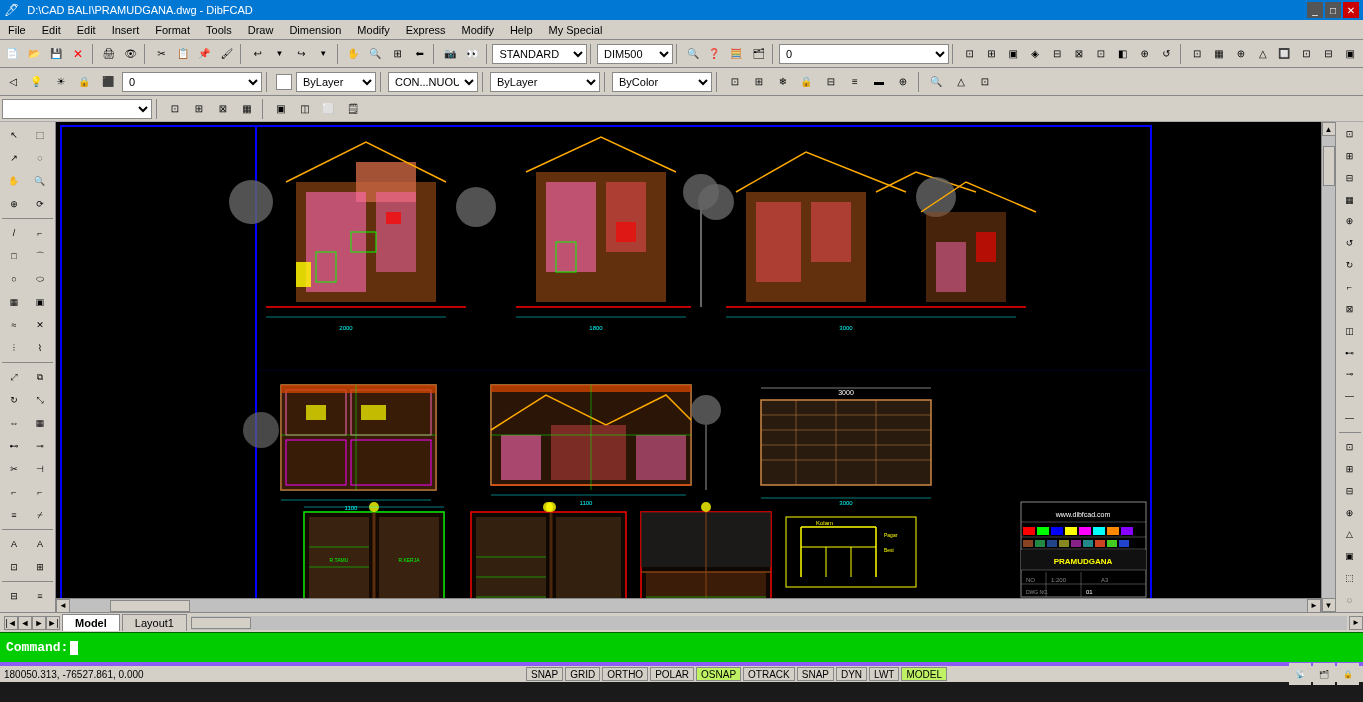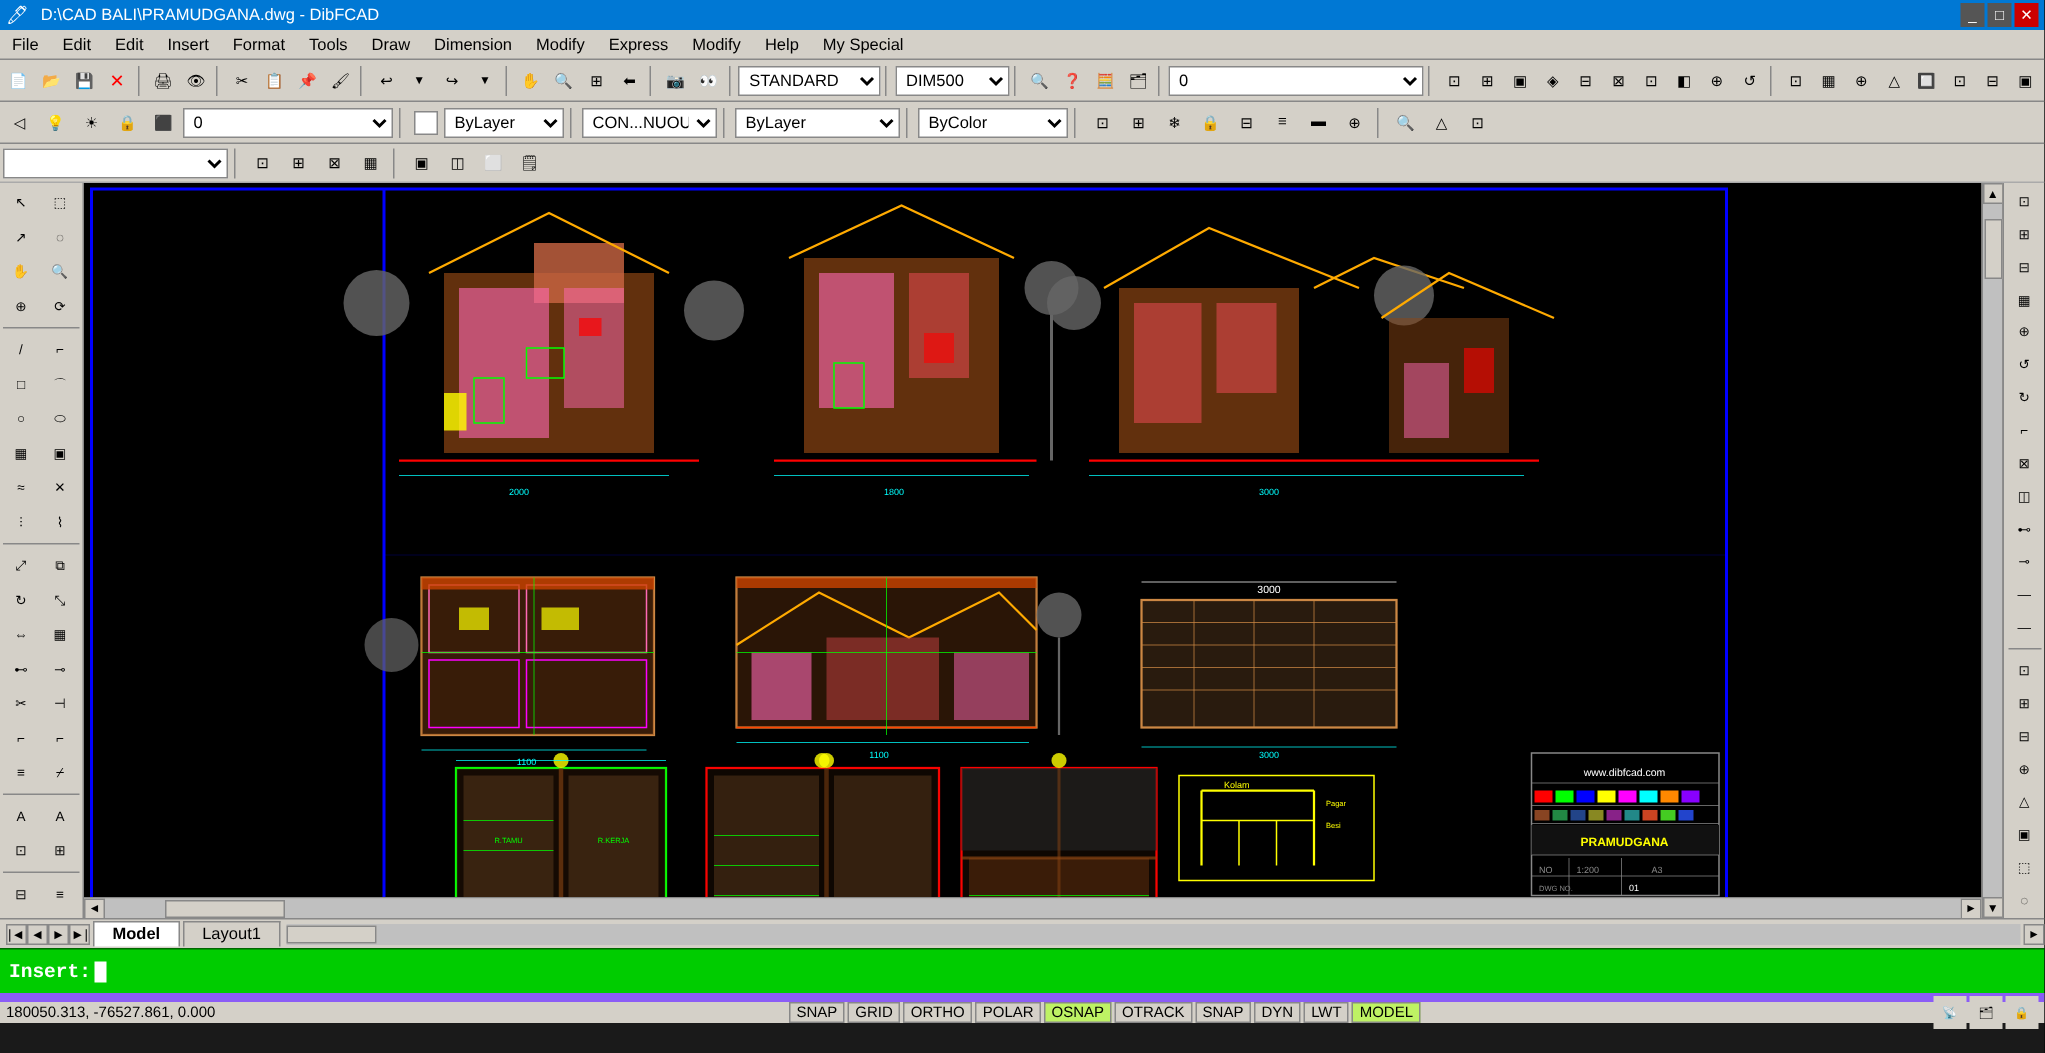--- a/index.html
+++ b/index.html
@@ -261,21 +261,21 @@
     @keyframes blink { 50% { opacity: 0; } }
 
     
     #statusbar {
       height: 20px;
       background: #d4d0c8;
       display: flex;
       align-items: center;
       justify-content: space-between;
       padding: 0 4px;
-      border-top: 6px solid #8b5cf6;
+      border-top: 4px solid #8b5cf6;
       font-size: 10px;
     }
     #status-left { display: flex; gap: 4px; align-items: center; }
     #status-coords { min-width: 180px; font-size: 10px; }
     .status-btn {
       padding: 0 4px;
       height: 14px;
       background: #d4d0c8;
       border: 1px solid #888;
       font-size: 10px;
@@ -907,21 +907,21 @@
   <div class="tab active">Model</div>
   <div class="tab">Layout1</div>
 
   <div style="flex:1; height:14px; background:#c0c0c0; position:relative; margin:3px 2px;">
     <div style="position:absolute; left:0; top:1px; width:60px; height:12px; background:#d4d0c8; border:1px solid #888;"></div>
   </div>
   <div class="scroll-btn" style="height:14px; width:14px; font-size:8px;">►</div>
 </div>
 
 <div id="command-line">
-  <span id="command-text">Insert:</span>
+  <span id="command-text">Command:</span>
   <span id="command-cursor"></span>
 </div>
 
 <div id="statusbar">
   <div id="status-left">
     <span id="status-coords">180050.313, -76527.861, 0.000</span>
   </div>
   <div style="display:flex; gap:2px; align-items:center;">
     <div class="status-btn">SNAP</div>
     <div class="status-btn">GRID</div>

